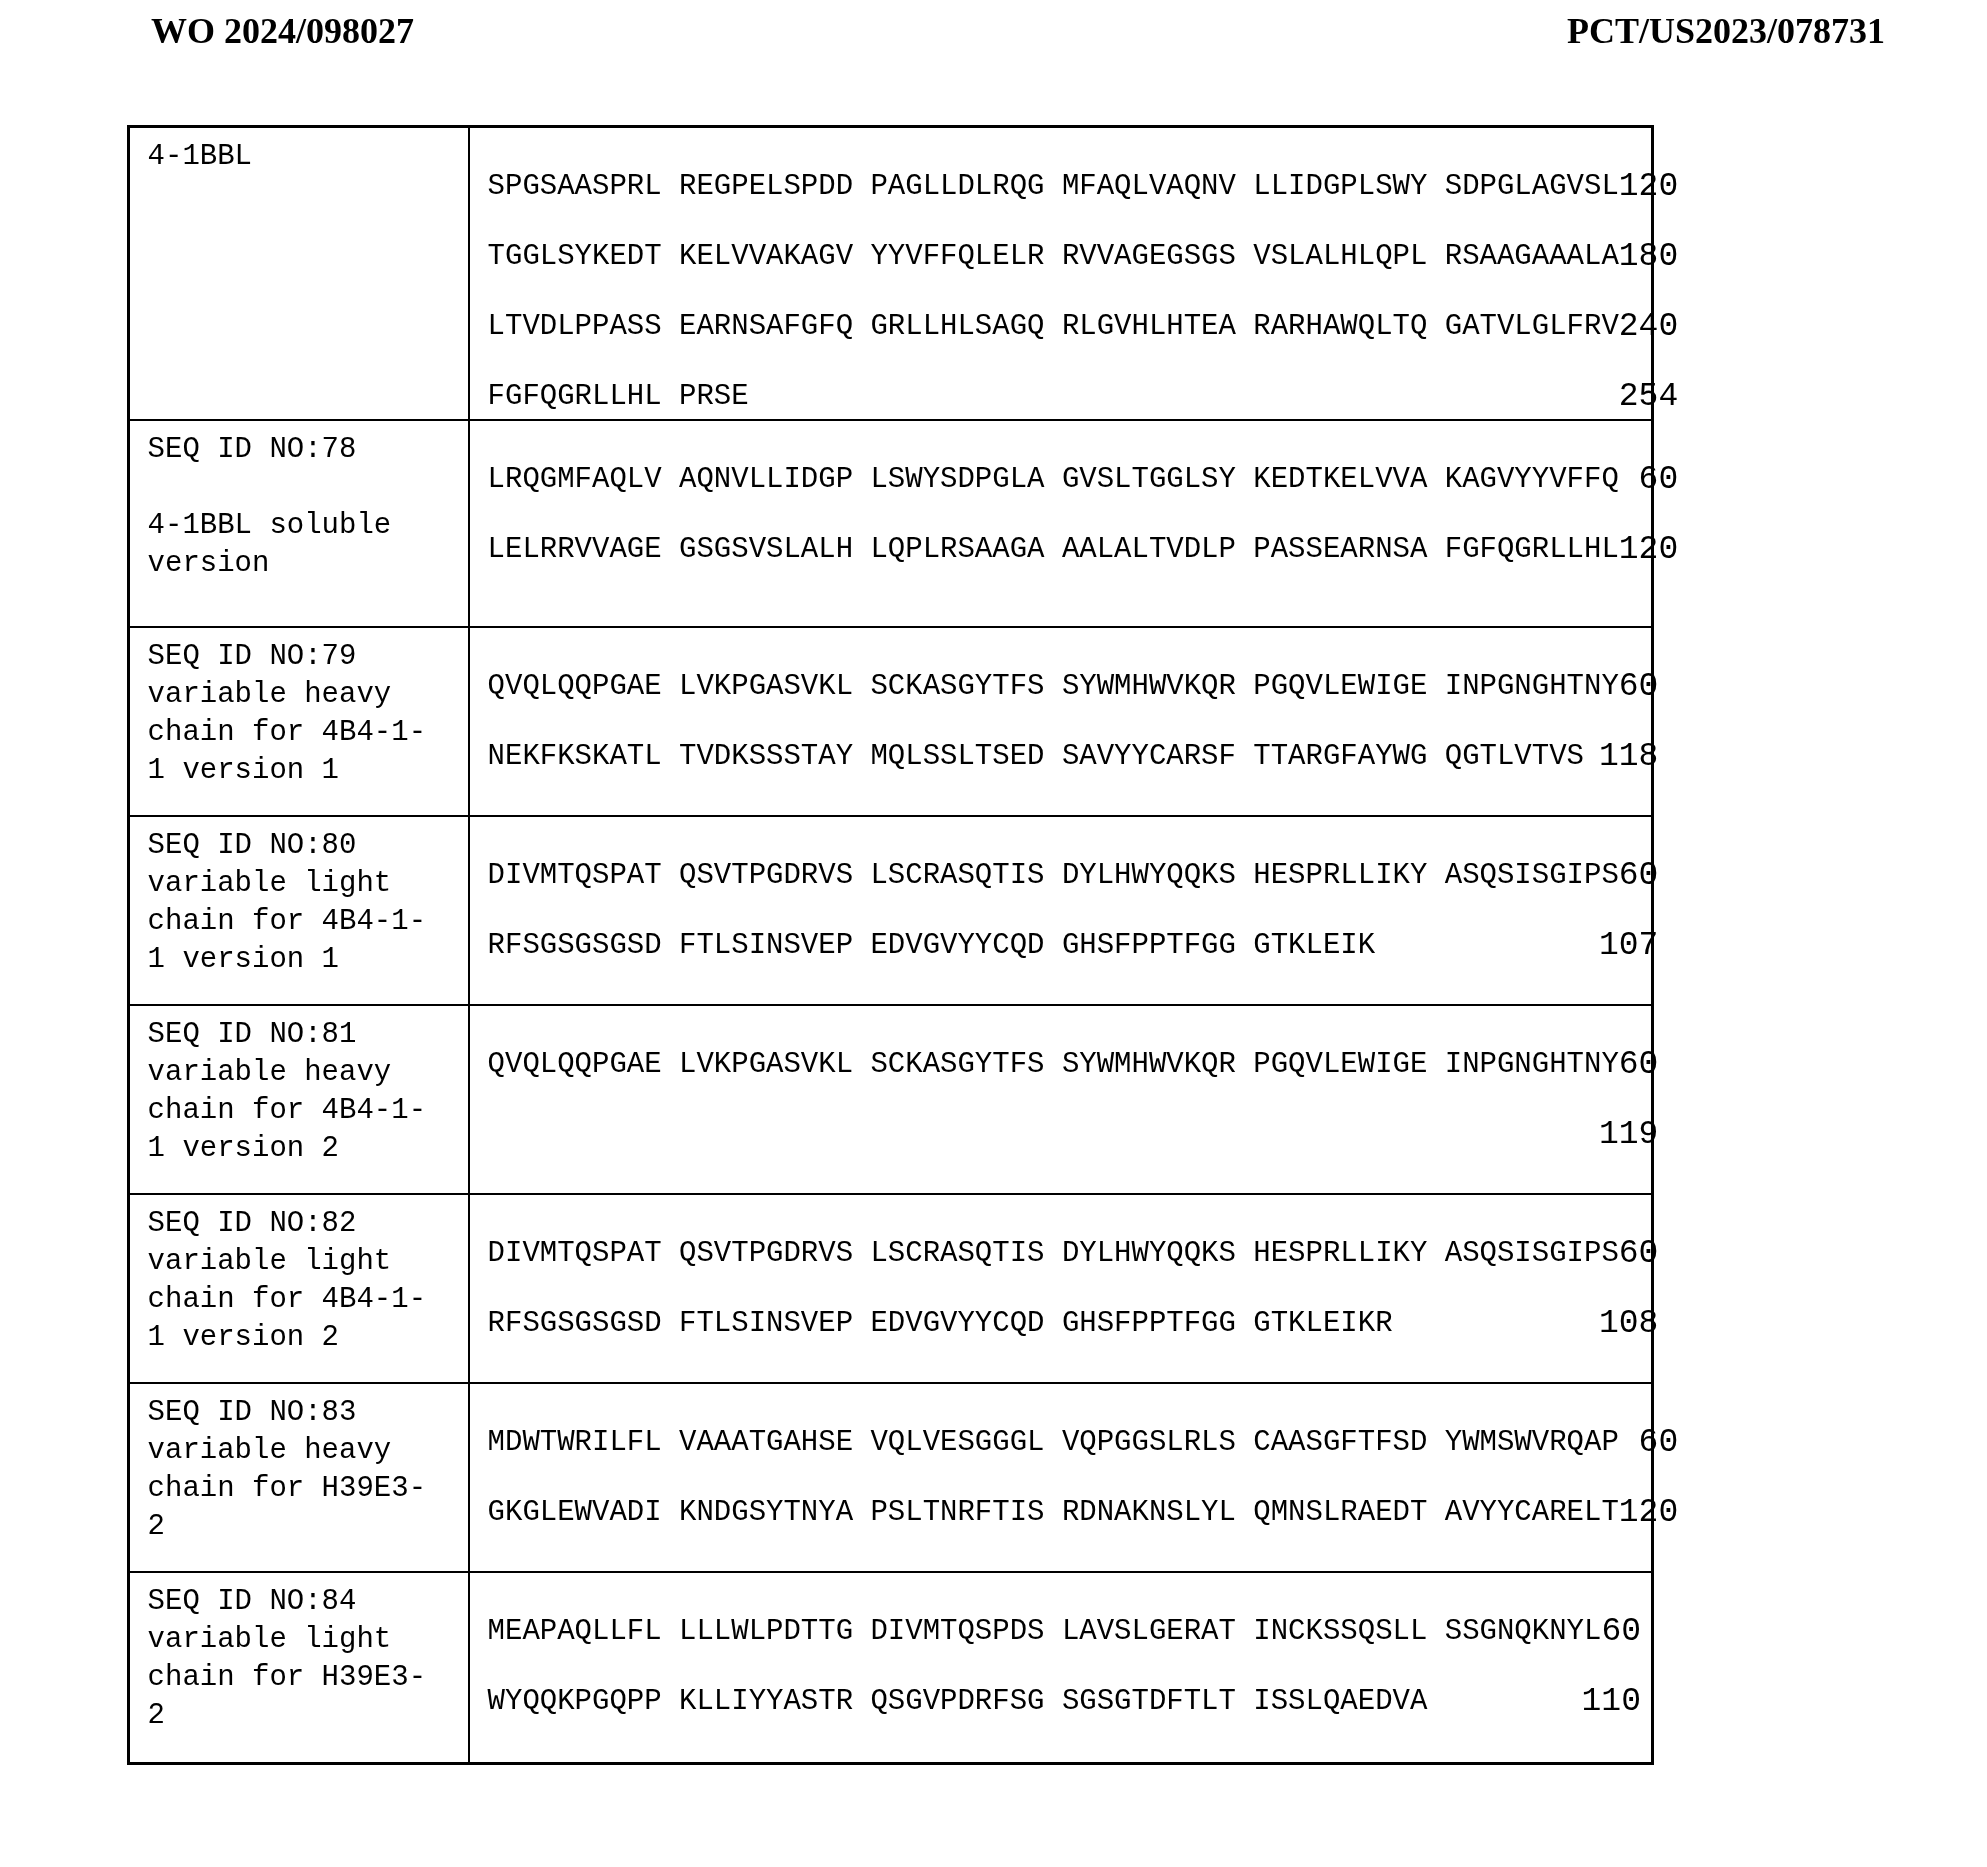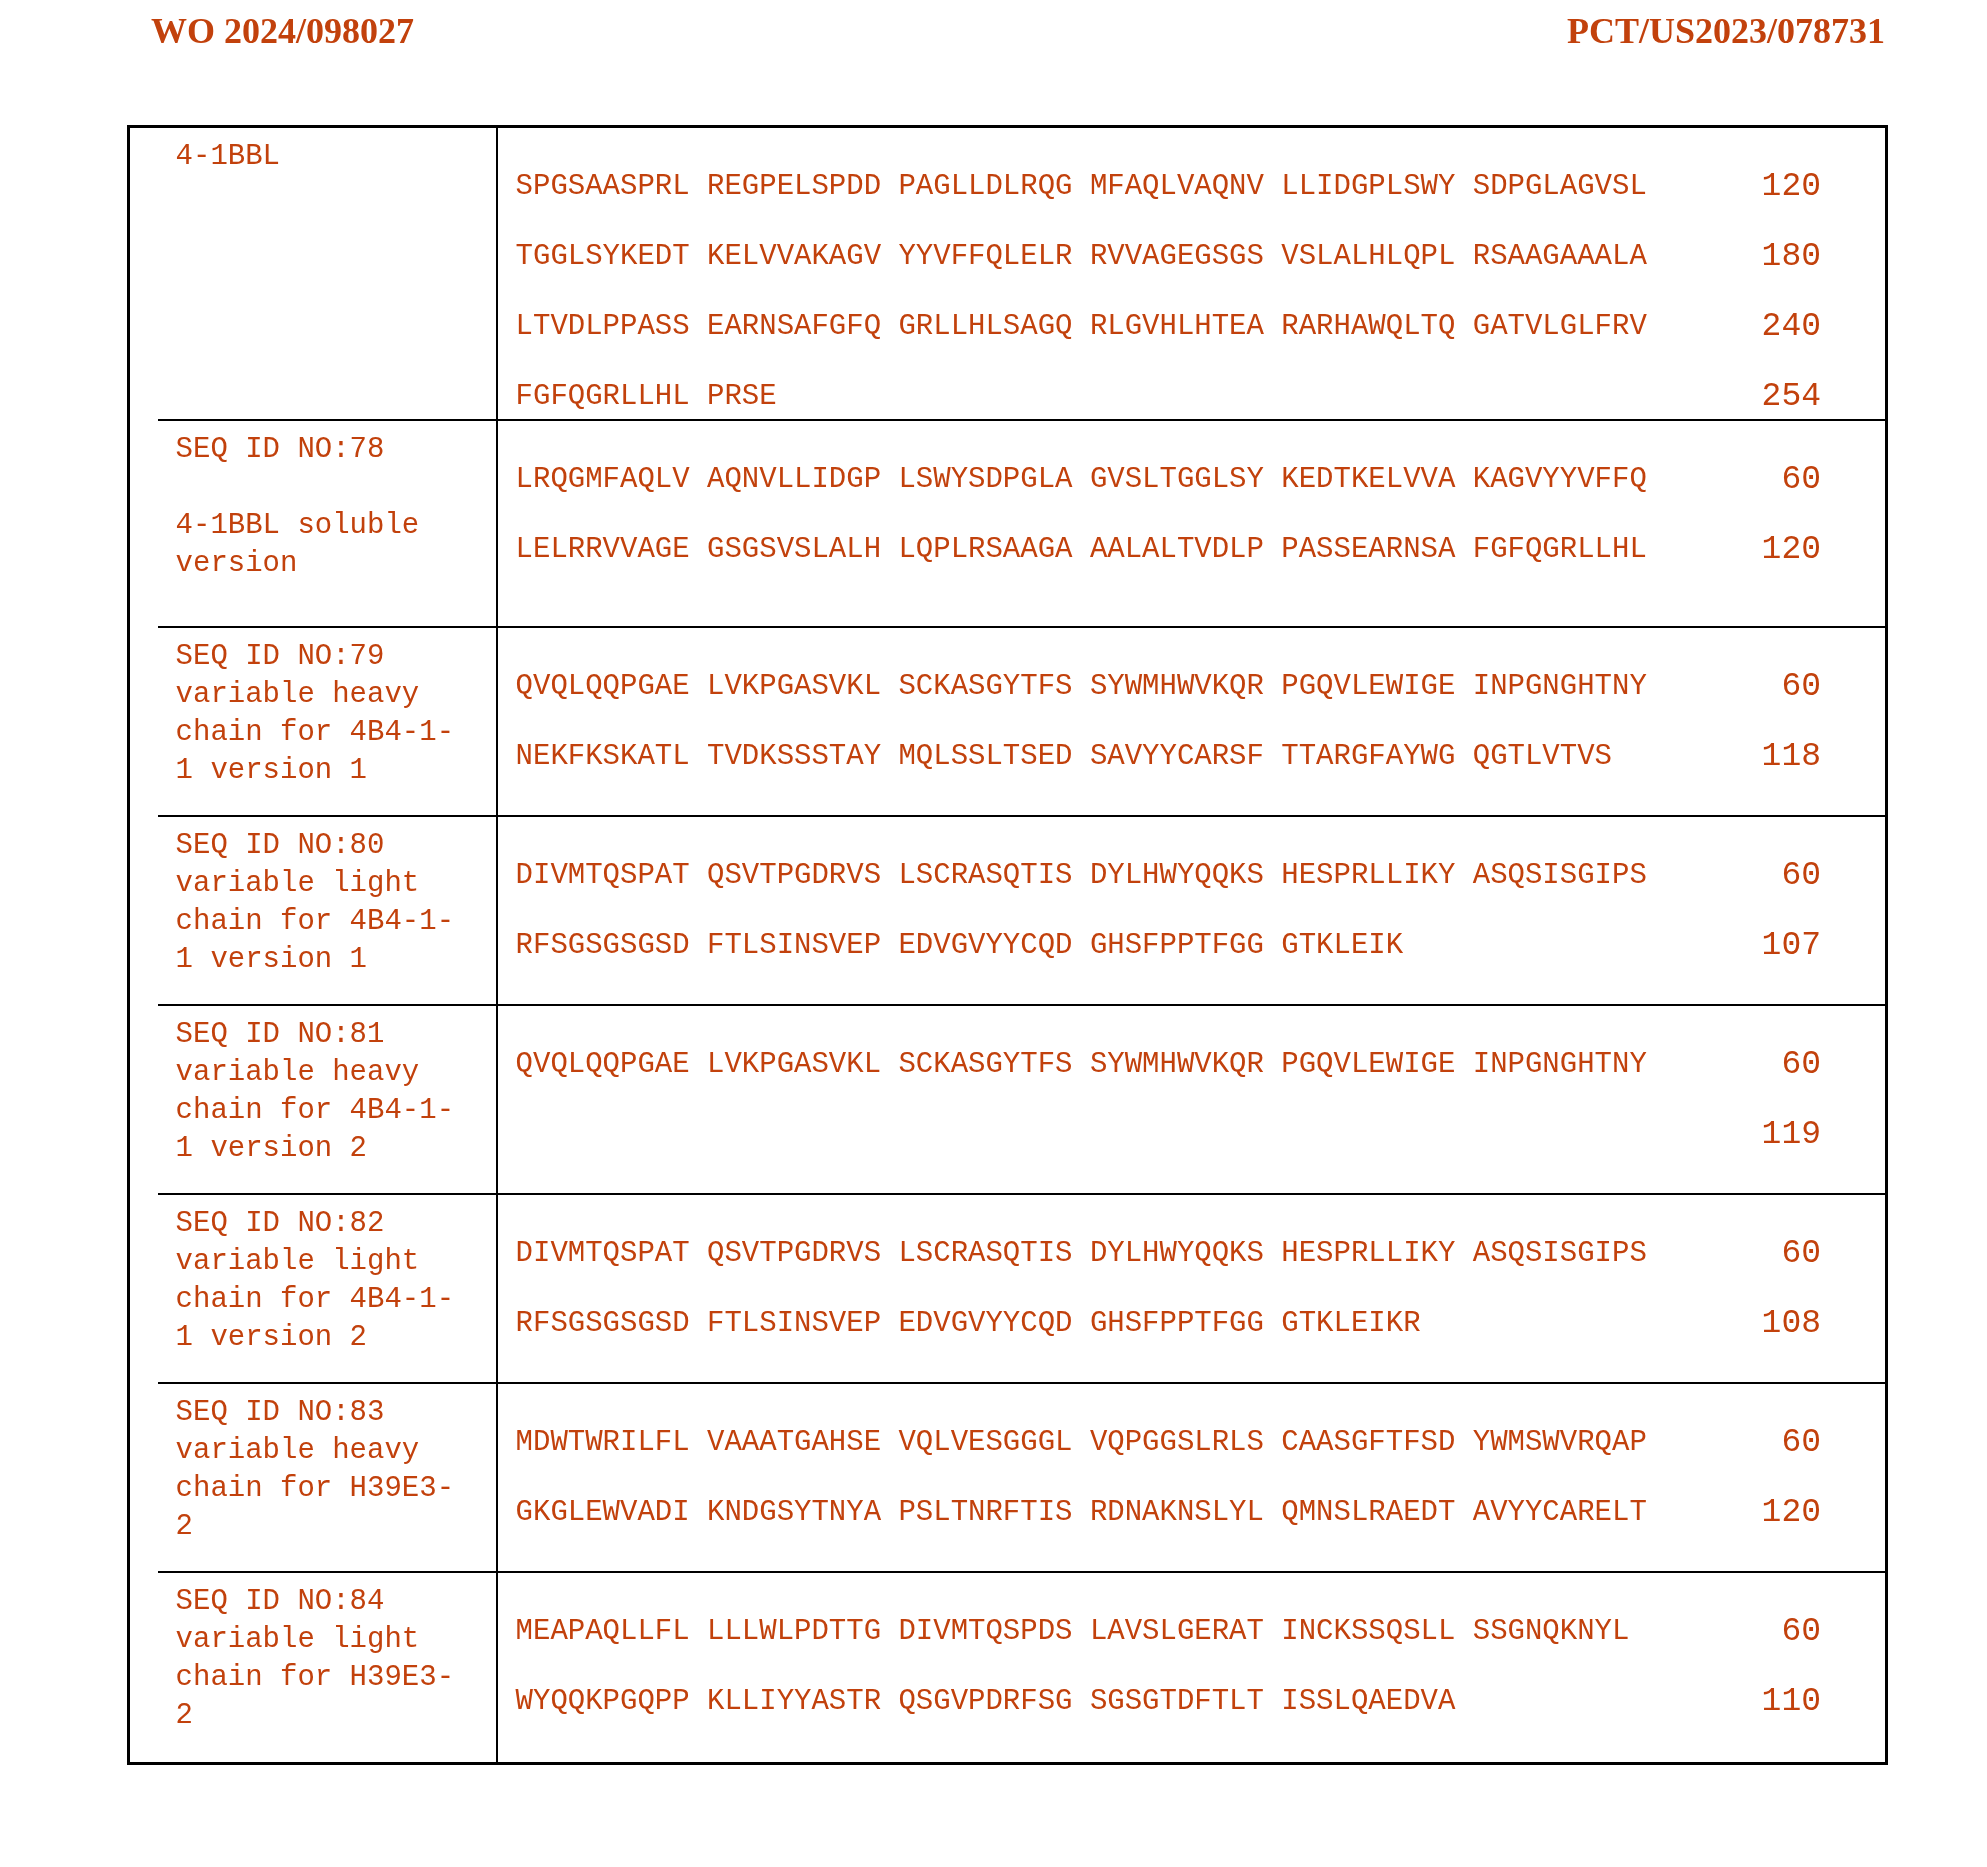--- a/index.html
+++ b/index.html
@@ -5,21 +5,21 @@
   html, body {
     margin: 0;
     padding: 0;
     background: #ffffff;
   }
   .page {
     position: relative;
     width: 1988px;
     height: 1868px;
     background: #ffffff;
-    color: #c2410c;
+    color: #000000;
     font-family: "Liberation Mono", "DejaVu Sans Mono", monospace;
     overflow: hidden;
   }
   .page-header {
     position: absolute;
     top: 9.8px;
     left: 0;
     width: 100%;
     height: 49px;
     font-family: "Liberation Serif", "DejaVu Serif", serif;
@@ -27,25 +27,24 @@
     font-size: 36px;
     letter-spacing: 0px;
   }
   .pub-left  { position: absolute; left: 151px;  top: 0; }
   .pub-right { position: absolute; right: 103px; top: 0; }
 
   .seq-table {
     position: absolute;
     left: 127px;
     top: 125px;
-    width: 1761px;
+    width: 1527px;
     border: 3.9px solid #000;
     box-sizing: border-box;
     background: #fff;
-    padding-left: 28px;
   }
   .seq-row {
     display: flex;
     border-bottom: 2.9px solid #000;
     min-height: 189px;
     box-sizing: border-box;
   }
   .seq-row:last-child { border-bottom: none; }
   .seq-row.lines-3 { min-height: 207px; }
   .seq-row.lines-4 { min-height: 293px; }

